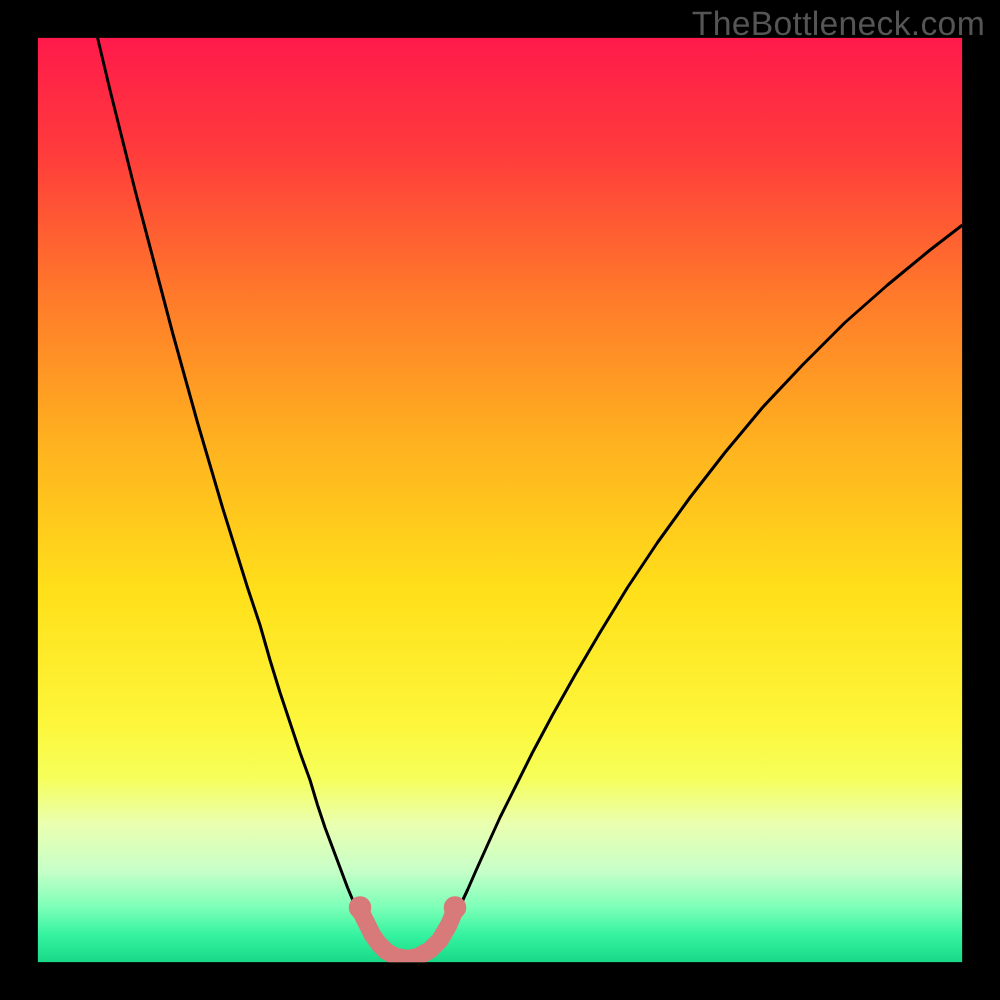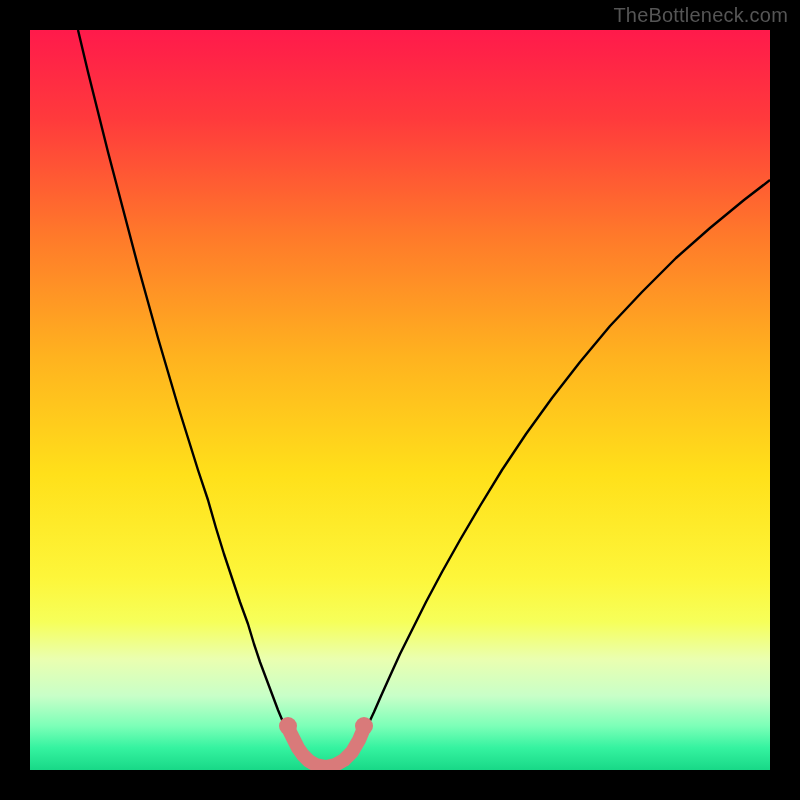--- a/index.html
+++ b/index.html
@@ -22,21 +22,21 @@
     top: 30px;
     width: 740px;
     height: 740px;
     overflow: hidden;
   }
   .watermark {
     position: absolute;
     top: 4px;
     right: 12px;
     color: #555;
-    font-size: 20px;
+    font-size: 27px;
     font-weight: 500;
     letter-spacing: 0.2px;
     font-family: Arial, sans-serif;
   }
   svg { display: block; }
 </style>
 </head>
 <body>
 
 <div class="frame">

